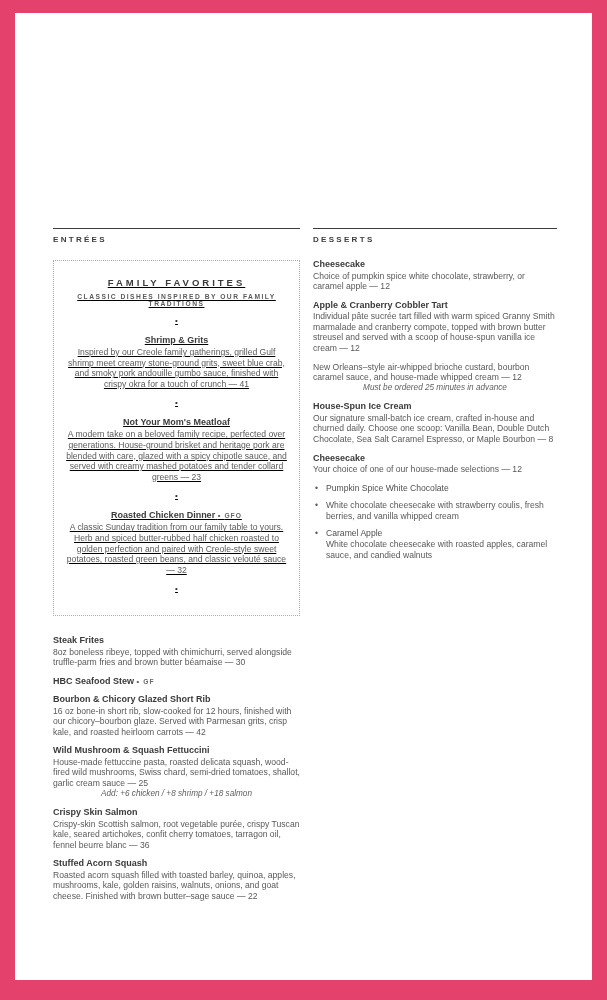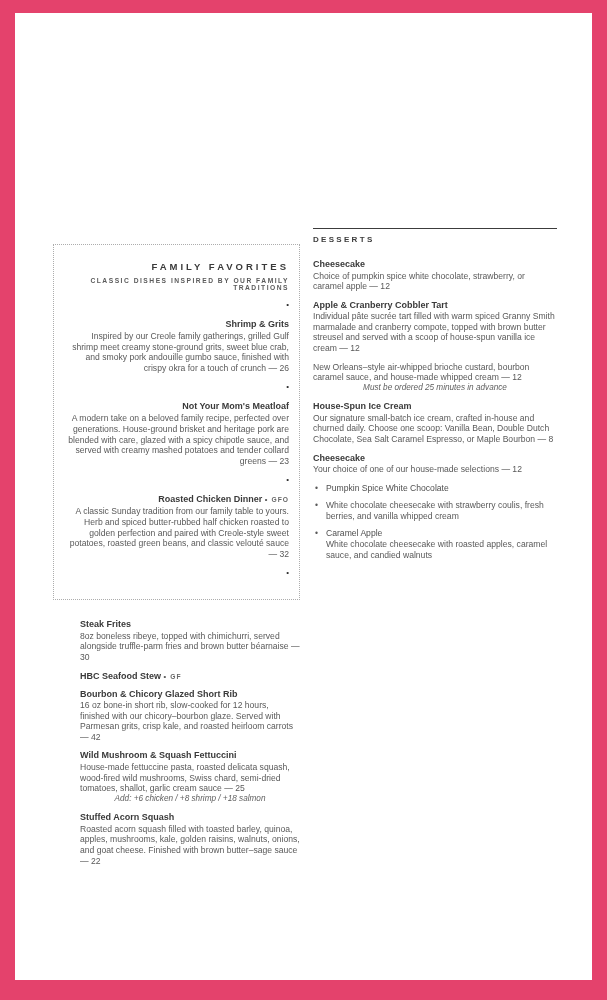--- a/index.html
+++ b/index.html
@@ -31,21 +31,22 @@
     font-weight: bold;
     letter-spacing: 2.3px;
     color: #3c3c3c;
   }
 
   
   .featured-box {
     margin-top: 16px;
     border: 1px dotted #adadad;
     padding: 16px 10px 12px 10px;
-    text-align: right;
+    text-align: center;
+    text-decoration: underline;
   }
   .fb-title {
     font-size: 9.5px;
     font-weight: bold;
     letter-spacing: 3px;
     color: #3a3a3a;
   }
   .fb-subtitle {
     margin-top: 5px;
     font-size: 6.7px;
@@ -65,21 +66,21 @@
     color: #3a3a3a;
     margin-bottom: 2px;
   }
   .fb-desc {
     font-size: 8.6px;
     line-height: 10.6px;
     color: #595959;
   }
 
   
-  .item-list { margin-top: 19px; margin-left: 27px; }
+  .item-list { margin-top: 19px; }
   .menu-item { margin-bottom: 8px; }
   .item-name {
     font-size: 9px;
     font-weight: bold;
     color: #3a3a3a;
     margin-bottom: 1.5px;
   }
   .item-desc {
     font-size: 8.6px;
     line-height: 10.6px;
@@ -125,30 +126,31 @@
     color: #595959;
   }
 </style>
 </head>
 <body>
 
 <div class="sheet">
   <div class="content">
 
     <div class="col-left">
+      <div class="col-header">ENTRÉES</div>
 
       <div class="featured-box">
         <div class="fb-title">FAMILY FAVORITES</div>
         <div class="fb-subtitle">CLASSIC DISHES INSPIRED BY OUR FAMILY TRADITIONS</div>
 
         <div class="fb-sep">•</div>
 
         <div class="fb-item">
           <div class="fb-name">Shrimp &amp; Grits</div>
-          <div class="fb-desc">Inspired by our Creole family gatherings, grilled Gulf shrimp meet creamy stone-ground grits, sweet blue crab, and smoky pork andouille gumbo sauce, finished with crispy okra for a touch of crunch — 26</div>
+          <div class="fb-desc">Inspired by our Creole family gatherings, grilled Gulf shrimp meet creamy stone-ground grits, sweet blue crab, and smoky pork andouille gumbo sauce, finished with crispy okra for a touch of crunch — 41</div>
         </div>
 
         <div class="fb-sep">•</div>
 
         <div class="fb-item">
           <div class="fb-name">Not Your Mom's Meatloaf</div>
           <div class="fb-desc">A modern take on a beloved family recipe, perfected over generations. House-ground brisket and heritage pork are blended with care, glazed with a spicy chipotle sauce, and served with creamy mashed potatoes and tender collard greens — 23</div>
         </div>
 
         <div class="fb-sep">•</div>
@@ -170,20 +172,24 @@
           <div class="item-name"><span>HBC Seafood Stew</span> <span class="tag">GF</span></div>
         </div>
         <div class="menu-item">
           <div class="item-name">Bourbon &amp; Chicory Glazed Short Rib</div>
           <div class="item-desc">16 oz bone-in short rib, slow-cooked for 12 hours, finished with our chicory–bourbon glaze. Served with Parmesan grits, crisp kale, and roasted heirloom carrots — 42</div>
         </div>
         <div class="menu-item">
           <div class="item-name">Wild Mushroom &amp; Squash Fettuccini</div>
           <div class="item-desc">House-made fettuccine pasta, roasted delicata squash, wood-fired wild mushrooms, Swiss chard, semi-dried tomatoes, shallot, garlic cream sauce — 25</div>
           <div class="item-note">Add: +6 chicken / +8 shrimp / +18 salmon</div>
+        </div>
+        <div class="menu-item">
+          <div class="item-name">Crispy Skin Salmon</div>
+          <div class="item-desc">Crispy-skin Scottish salmon, root vegetable purée, crispy Tuscan kale, seared artichokes, confit cherry tomatoes, tarragon oil, fennel beurre blanc — 36</div>
         </div>
         <div class="menu-item">
           <div class="item-name">Stuffed Acorn Squash</div>
           <div class="item-desc">Roasted acorn squash filled with toasted barley, quinoa, apples, mushrooms, kale, golden raisins, walnuts, onions, and goat cheese. Finished with brown butter–sage sauce — 22</div>
         </div>
       </div>
     </div>
 
     <div class="col-right">
       <div class="col-header">DESSERTS</div>

